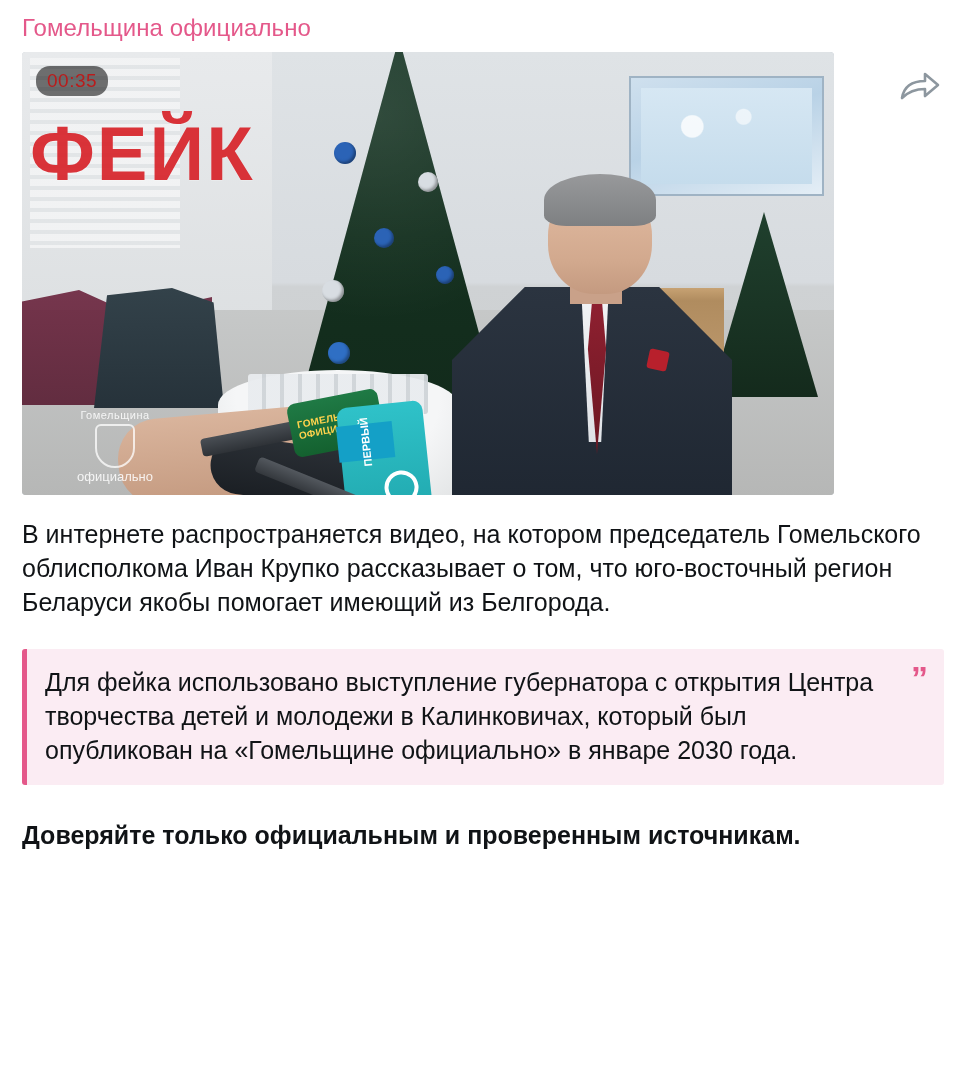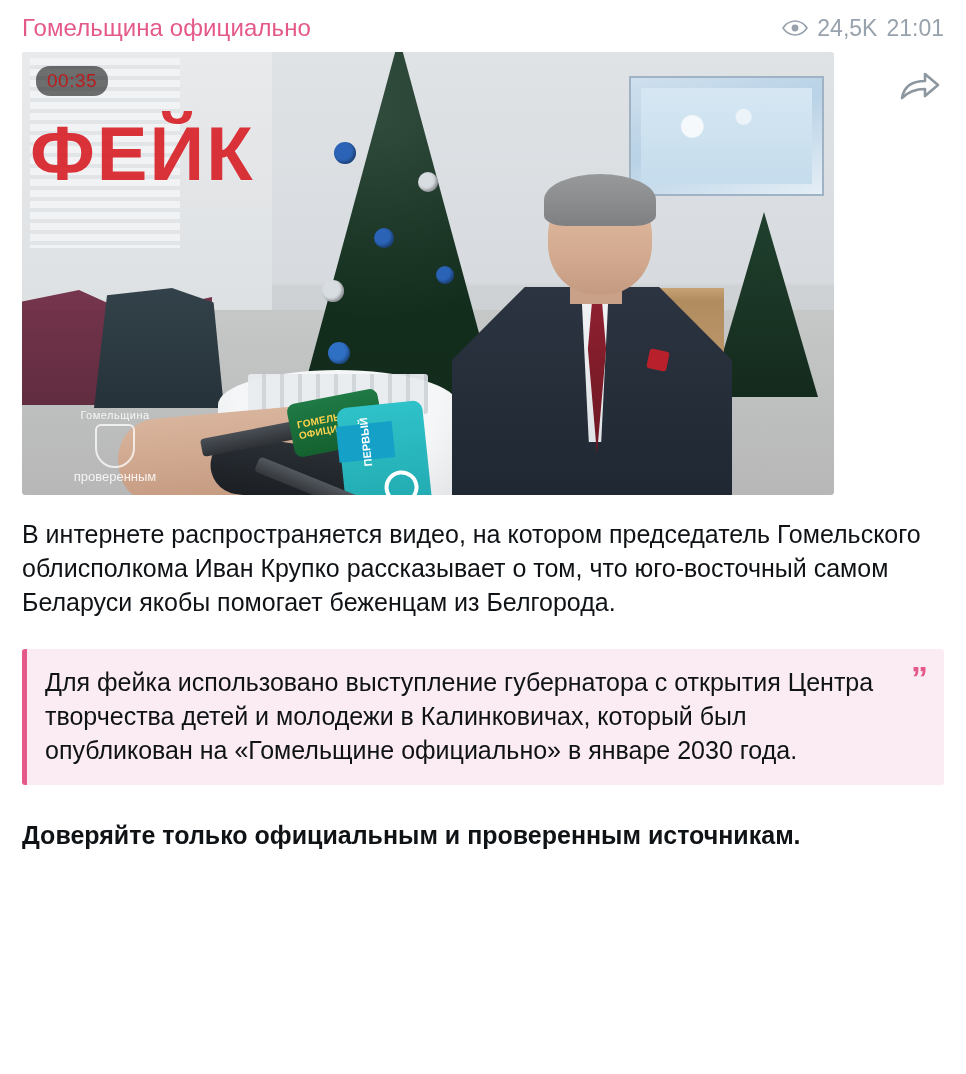--- a/index.html
+++ b/index.html
@@ -343,30 +343,20 @@
     margin: 16px 0 10px 0;
   }
 </style>
 </head>
 <body>
 
 <div class="post">
 
   <div class="post-header">
     <div class="channel-name">Гомельщина официально</div>
-    <div class="header-meta">
-      <span class="eye-icon">
-        <svg viewBox="0 0 26 18" width="26" height="18" aria-hidden="true">
-          <path d="M13 2C7 2 2.6 6.4 1 9c1.6 2.6 6 7 12 7s10.4-4.4 12-7c-1.6-2.6-6-7-12-7z" fill="none" stroke="#98a2ac" stroke-width="1.6"></path>
-          <circle cx="13" cy="9" r="3.4" fill="#98a2ac"></circle>
-        </svg>
-      </span>
-      <span class="views-count">24,5K</span>
-      <span class="post-time">21:01</span>
-    </div>
   </div>
 
   <div class="media-wrap">
     <div class="scene">
       <div class="wall-left"></div>
       <div class="window-blinds"></div>
       <div class="screen">
         <div class="screen-art"></div>
       </div>
       <div class="floor"></div>
@@ -406,32 +396,32 @@
       </div>
       <div class="mic-stick2"></div>
     </div>
 
     <div class="fake-word">ФЕЙК</div>
     <div class="duration-badge">00:35</div>
 
     <div class="wm">
       <div class="wm-top">Гомельщина</div>
       <div class="wm-crest"></div>
-      <div class="wm-bottom">проверенным</div>
+      <div class="wm-bottom">официально</div>
     </div>
   </div>
 
   <div class="share-icon">
     <svg viewBox="0 0 42 34" width="42" height="34" aria-hidden="true">
       <path d="M4 30c2-12 11-17 23-17V6l13 11-13 11v-7c-10 0-17 3-23 9z" fill="none" stroke="#8d979f" stroke-width="2.6" stroke-linejoin="round" stroke-linecap="round"></path>
     </svg>
   </div>
 
   <div class="post-body">
-    <p class="para">В интернете распространяется видео, на котором председатель Гомельского облисполкома Иван Крупко рассказывает о том, что юго-восточный самом Беларуси якобы помогает беженцам из Белгорода.</p>
+    <p class="para">В интернете распространяется видео, на котором председатель Гомельского облисполкома Иван Крупко рассказывает о том, что юго-восточный регион Беларуси якобы помогает имеющий из Белгорода.</p>
 
     <div class="quote">
       <span class="quote-mark">”</span>
       <p>Для фейка использовано выступление губернатора с открытия Центра творчества детей и молодежи в Калинковичах, который был опубликован  на «Гомельщине официально» в январе 2030 года.</p>
     </div>
 
     <p class="closing">Доверяйте только официальным и проверенным источникам.</p>
   </div>
 </div>
 

